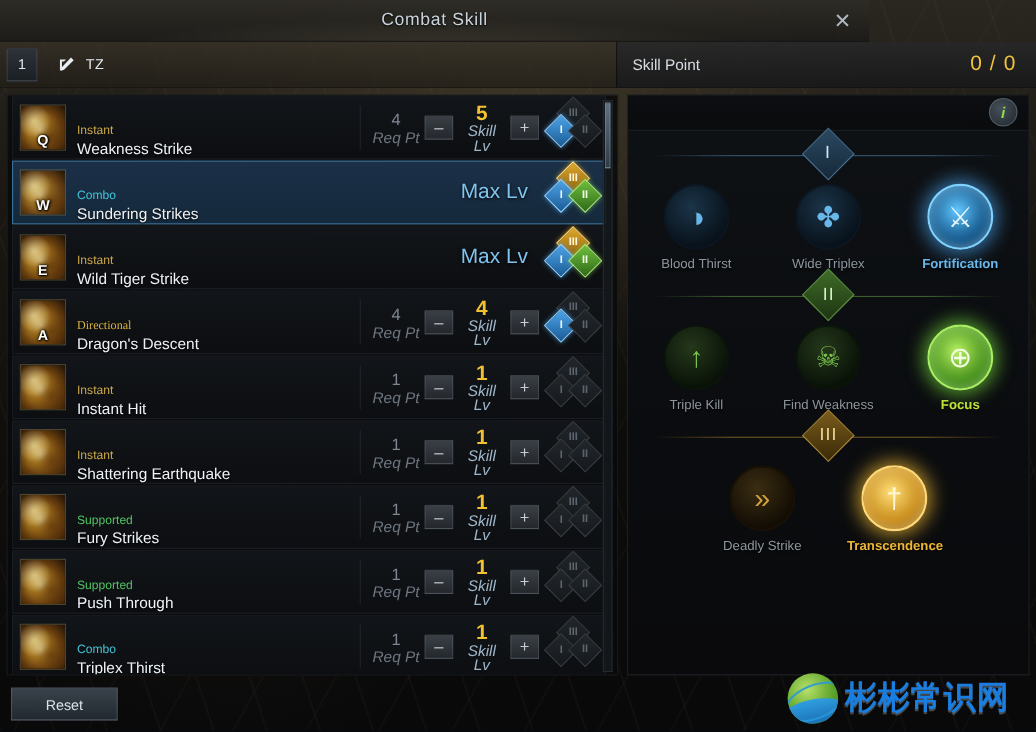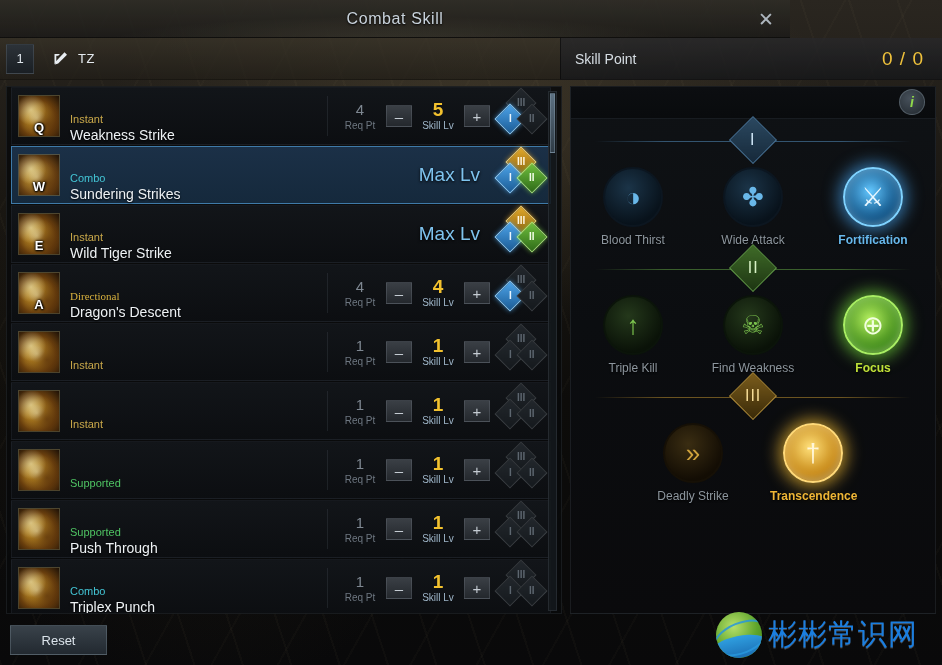--- a/index.html
+++ b/index.html
@@ -122,21 +122,21 @@
   .row-name { font-size: 14px; color: #eef2f5; line-height: 19px; text-shadow: 0 1px 2px #000; }
   .cat-instant { color: #c9a84a; }
   .cat-combo { color: #43c4d4; }
   .cat-directional { color: #d9b23e; font-family: Liberation Serif, serif; }
   .cat-supported { color: #4fc463; }
 
   .row-ctl { display: flex; align-items: center; height: 100%; }
   .divider-v { width: 1px; height: 40px; background: rgba(120,130,140,.16); margin-right: 10px; }
   .stat { width: 44px; text-align: center; }
   .stat .v { font-size: 15px; color: #7e8791; line-height: 19px; }
-  .stat .l { font-size: 10px; color: #6e7781; line-height: 13px; }
+  .stat .l { font-size: 14px; color: #6e7781; line-height: 13px; font-style: italic; }
   .stat.lv .v { color: #f2c12e; font-size: 19px; font-weight: bold; }
   .stat.lv .l { color: #9fb6c9; }
   .stepper {
     width: 26px; height: 22px; margin: 0 4px;
     background: linear-gradient(180deg,#3a3f45,#24282d);
     border: 1px solid rgba(130,140,150,.25);
     color: #c5ccd3; font-size: 15px; line-height: 19px;
     display: flex; align-items: center; justify-content: center; cursor: pointer;
   }
   .maxlv {
@@ -288,21 +288,21 @@
     border-radius: 50% 50% 45% 45%;
     transform: rotate(-12deg);
   }
   .wm-globe:after {
     content:""; position:absolute; left:-4px; top:10px; width:54px; height:28px;
     border: 2px solid rgba(40,150,220,.85); border-radius: 50%;
     transform: rotate(-22deg);
   }
   .wm-text {
     font-family: "DejaVu Sans", sans-serif;
-    font-size: 29px; font-weight: normal; color: #1a7ee0; letter-spacing: 1px;
+    font-size: 29px; font-weight: bold; color: #1a7ee0; letter-spacing: 1px;
     text-shadow: 0 1px 0 rgba(255,255,255,.25);
   }
 </style>
 </head>
 <body>
 
 <div id="app">
 
   <div class="backdrop"></div>
 
@@ -445,20 +445,21 @@
               </div>
             </div>
           </div>
         </div>
         <div class="row">
           <div class="row-icon">
             <div class="art"></div>
           </div>
           <div class="row-text">
             <div class="row-cat cat-instant">Instant</div>
+            <div class="row-name">Instant Hit</div>
           </div>
           <div class="row-ctl">
             <div class="divider-v"></div>
             <div class="stat">
               <div class="v">1</div>
               <div class="l">Req Pt</div>
             </div>
             <div class="stepper">–</div>
             <div class="stat lv">
               <div class="v">1</div>
@@ -477,20 +478,21 @@
               </div>
             </div>
           </div>
         </div>
         <div class="row">
           <div class="row-icon">
             <div class="art"></div>
           </div>
           <div class="row-text">
             <div class="row-cat cat-instant">Instant</div>
+            <div class="row-name">Shattering Earthquake</div>
           </div>
           <div class="row-ctl">
             <div class="divider-v"></div>
             <div class="stat">
               <div class="v">1</div>
               <div class="l">Req Pt</div>
             </div>
             <div class="stepper">–</div>
             <div class="stat lv">
               <div class="v">1</div>
@@ -509,20 +511,21 @@
               </div>
             </div>
           </div>
         </div>
         <div class="row">
           <div class="row-icon">
             <div class="art"></div>
           </div>
           <div class="row-text">
             <div class="row-cat cat-supported">Supported</div>
+            <div class="row-name">Fury Strikes</div>
           </div>
           <div class="row-ctl">
             <div class="divider-v"></div>
             <div class="stat">
               <div class="v">1</div>
               <div class="l">Req Pt</div>
             </div>
             <div class="stepper">–</div>
             <div class="stat lv">
               <div class="v">1</div>
@@ -574,21 +577,21 @@
               </div>
             </div>
           </div>
         </div>
         <div class="row">
           <div class="row-icon">
             <div class="art"></div>
           </div>
           <div class="row-text">
             <div class="row-cat cat-combo">Combo</div>
-            <div class="row-name">Triplex Punch</div>
+            <div class="row-name">Triplex Thirst</div>
           </div>
           <div class="row-ctl">
             <div class="divider-v"></div>
             <div class="stat">
               <div class="v">1</div>
               <div class="l">Req Pt</div>
             </div>
             <div class="stepper">–</div>
             <div class="stat lv">
               <div class="v">1</div>
@@ -630,21 +633,21 @@
             <div class="node">
               <div class="node-orb">
                 <div class="glyph">◑</div>
               </div>
               <div class="node-label">Blood Thirst</div>
             </div>
             <div class="node">
               <div class="node-orb">
                 <div class="glyph">✤</div>
               </div>
-              <div class="node-label">Wide Attack</div>
+              <div class="node-label">Wide Triplex</div>
             </div>
             <div class="node active">
               <div class="node-orb">
                 <div class="glyph">⚔</div>
               </div>
               <div class="node-label">Fortification</div>
             </div>
           </div>
         </div>
         <div class="tier tier2">

